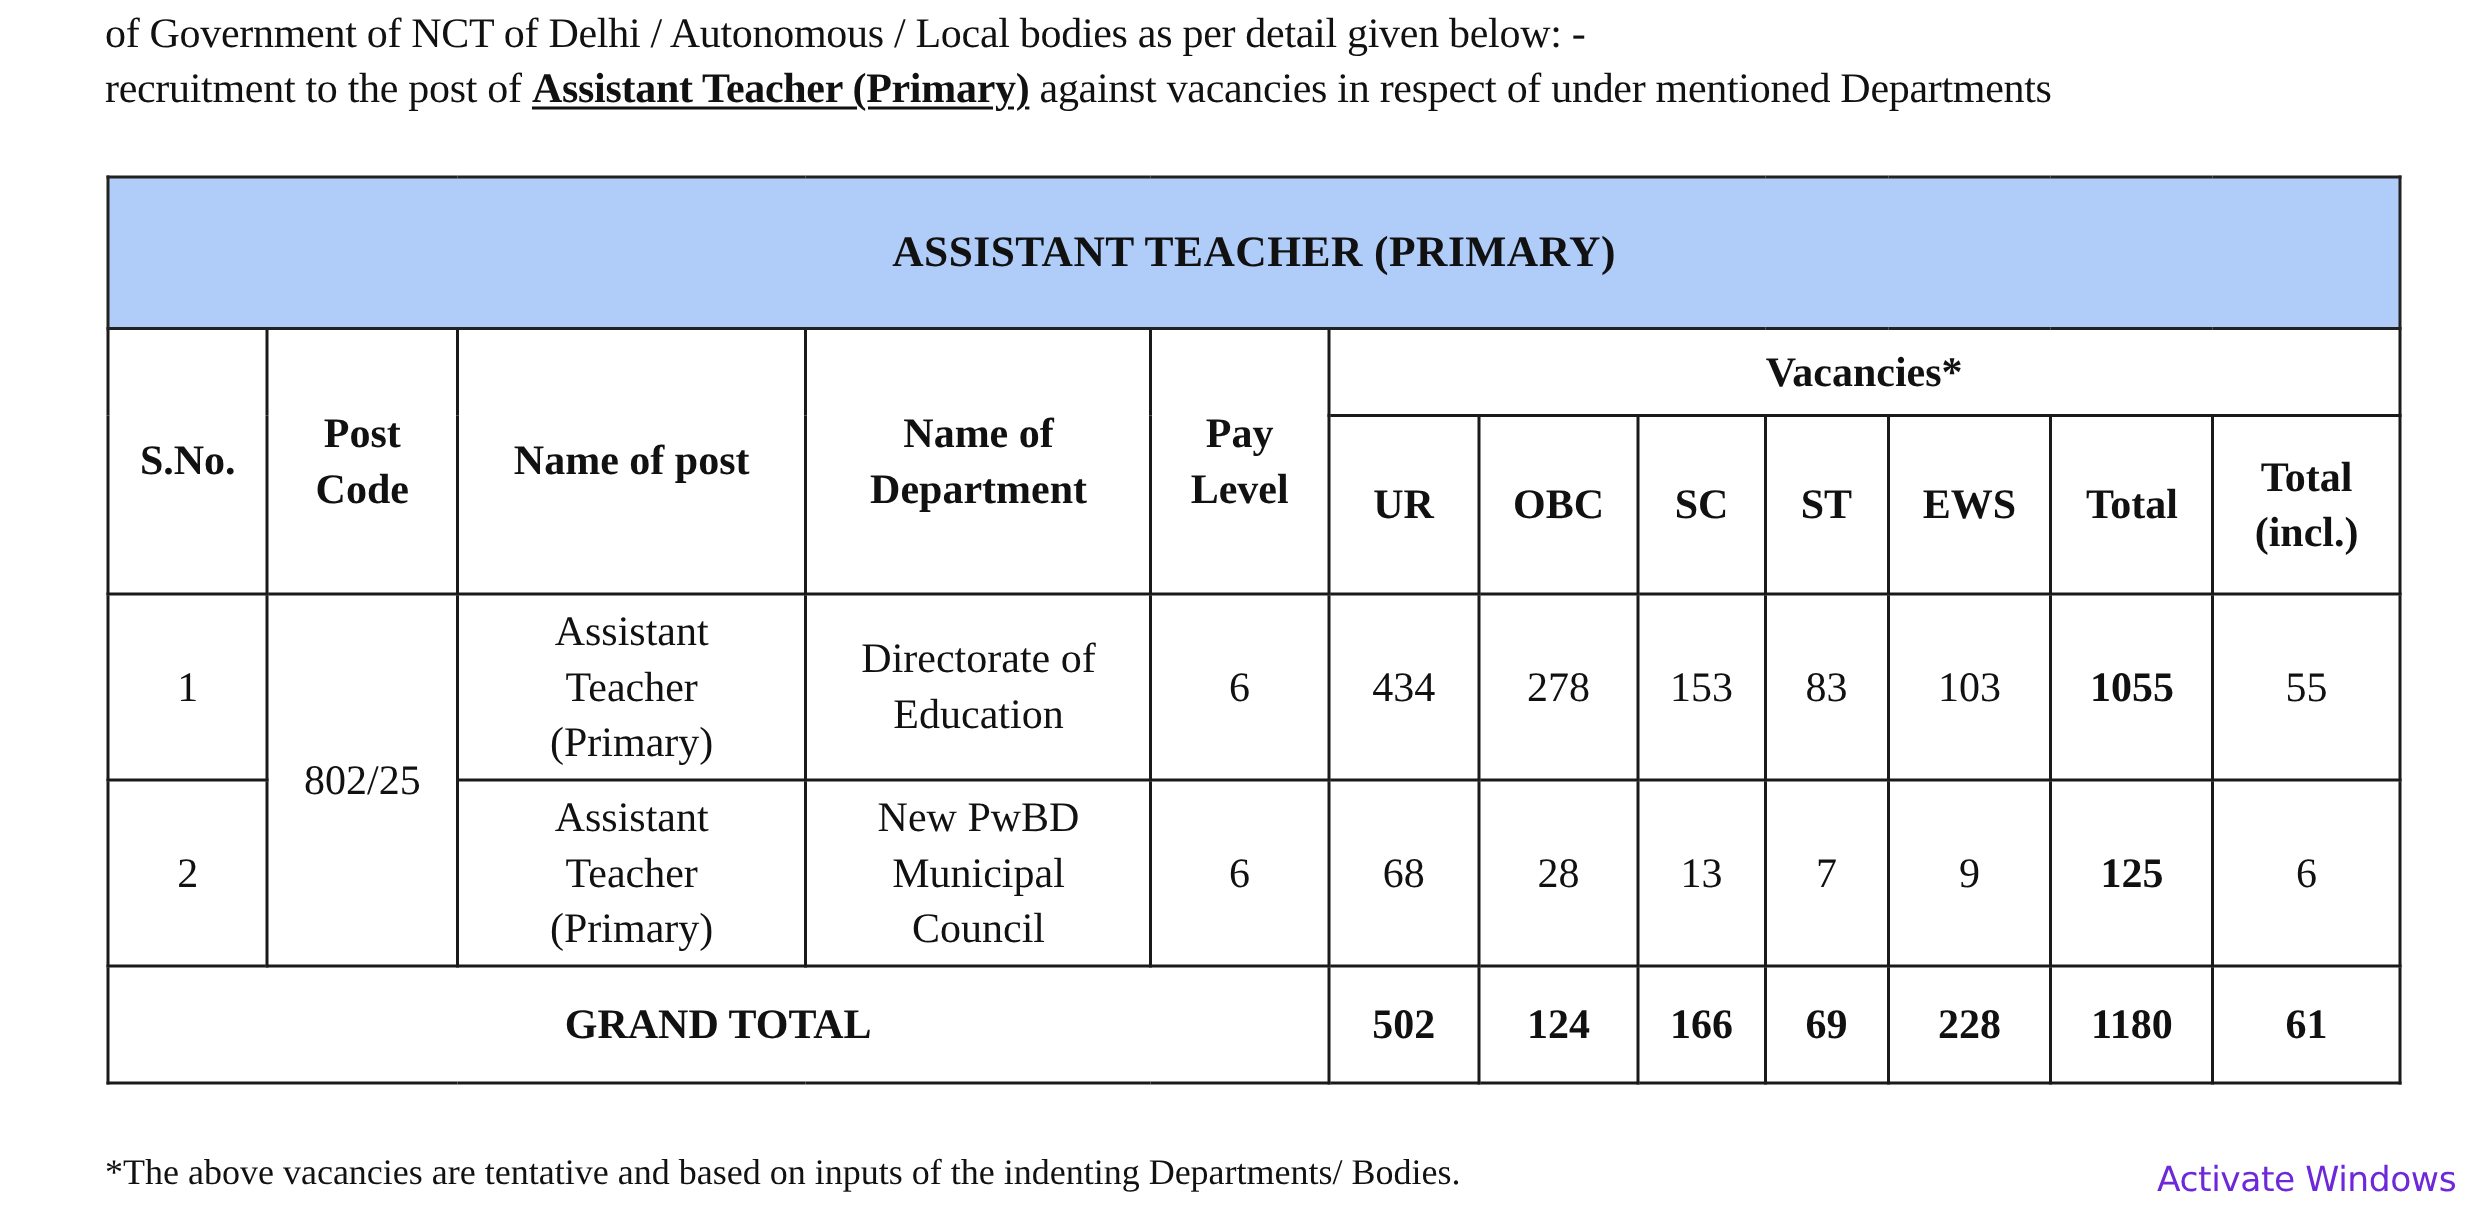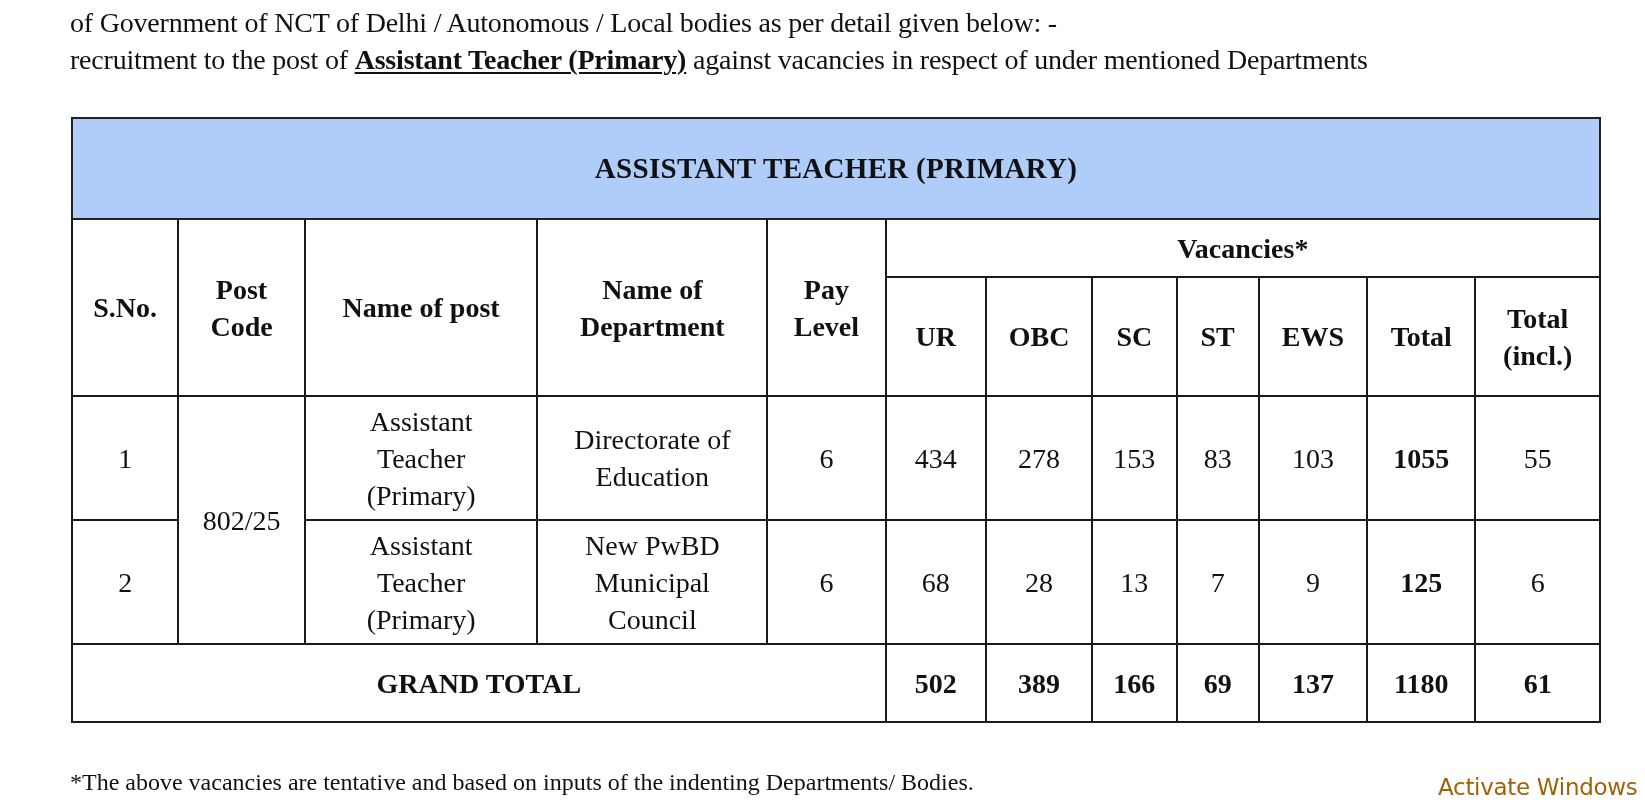--- a/index.html
+++ b/index.html
@@ -30,21 +30,21 @@
   .hdr-sub { height: 119px; }
   .row1, .row2 { height: 124px; }
   .row-total { height: 78px; }
   .b { font-weight: bold; font-family: Liberation Serif, serif; }
   .foot {
     position: absolute; left: 70px; top: 764px; font-size: 24px; line-height: 37px;
   }
   .watermark {
     position: absolute; left: 1438px; top: 774px;
     font-family: "DejaVu Sans", "Liberation Sans", sans-serif;
-    font-size: 23px; color: #a16207; letter-spacing: -0.3px;
+    font-size: 23px; color: #6d28d9; letter-spacing: -0.3px;
   }
 </style>
 </head>
 <body>
 
 <div class="intro">
   <div>of Government of NCT of Delhi / Autonomous / Local bodies as per detail given below: -</div>
   <div><span>recruitment to the post of </span><span class="u">Assistant Teacher (Primary)</span><span> against vacancies in respect of under mentioned Departments</span></div>
 </div>
 
@@ -107,24 +107,24 @@
     <td>28</td>
     <td>13</td>
     <td>7</td>
     <td>9</td>
     <td class="b">125</td>
     <td>6</td>
   </tr>
   <tr class="row-total">
     <td colspan="5" class="b">GRAND TOTAL</td>
     <td class="b">502</td>
-    <td class="b">389</td>
+    <td class="b">124</td>
     <td class="b">166</td>
     <td class="b">69</td>
-    <td class="b">137</td>
+    <td class="b">228</td>
     <td class="b">1180</td>
     <td class="b">61</td>
   </tr>
 </tbody>
   </table>
 
 <div class="foot">*The above vacancies are tentative and based on inputs of the indenting Departments/ Bodies.</div>
 <div class="watermark">Activate Windows</div>
 
 </body></html>

